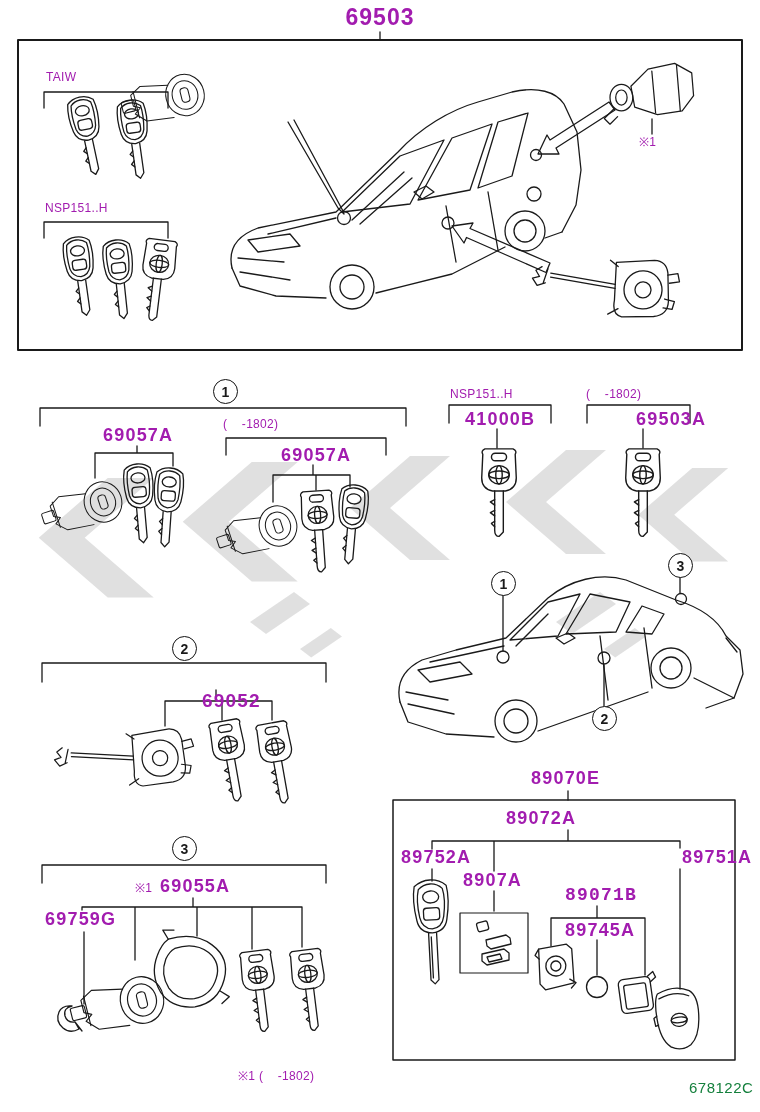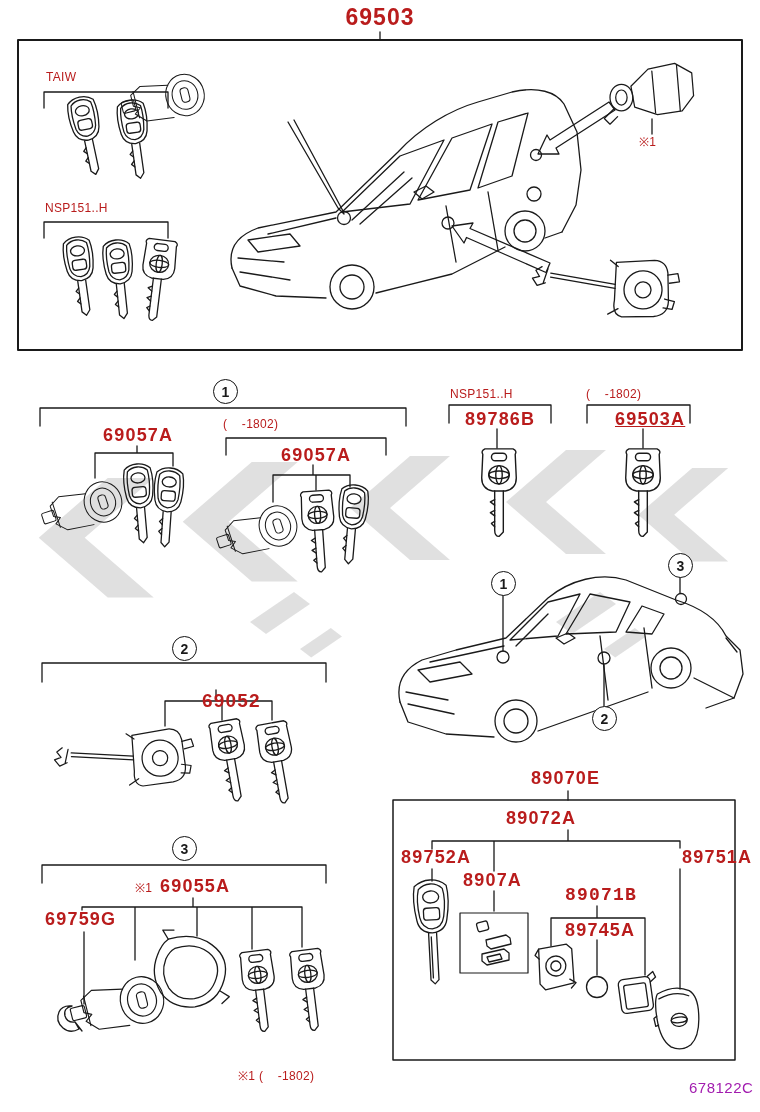--- a/index.html
+++ b/index.html
@@ -1,23 +1,23 @@
 <!DOCTYPE html>
 <html><head>
 <meta charset="utf-8">
 <style>
   html,body{margin:0;padding:0;background:#fff;}
   #stage{position:relative;width:760px;height:1112px;background:#fff;overflow:hidden;
          font-family:"Liberation Sans",sans-serif;color:#1a1a1a;}
   #art{position:absolute;left:0;top:0;}
-  .lbl{position:absolute;white-space:pre;line-height:1;color:#b91c1c;}
+  .lbl{position:absolute;white-space:pre;line-height:1;color:#a21caf;}
   .pn{font-weight:700;font-size:18px;letter-spacing:1.2px;}
   .pn-lg{font-weight:700;font-size:23px;letter-spacing:1px;}
   .sm{font-size:12px;letter-spacing:0.3px;}
-  .code{font-size:15px;letter-spacing:0.5px;color:#a21caf;}
+  .code{font-size:15px;letter-spacing:0.5px;color:#15803d;}
   .callout{position:absolute;width:23px;height:23px;border:1.6px solid #111;border-radius:50%;
            display:flex;align-items:center;justify-content:center;
            font-size:14px;font-weight:600;background:#fff;}
 </style>
 </head>
 <body>
 
 <div id="stage">
 
 <svg id="art" width="760" height="1112" viewBox="0 0 760 1112" fill="none" stroke="#1a1a1a" stroke-width="1.3" stroke-linecap="round" stroke-linejoin="round">
@@ -248,23 +248,23 @@
   <div class="lbl sm" style="left:639px;top:136px;">※1</div>
 
   <div class="callout" style="left:213px;top:379px;">
       <span>1</span>
     </div>
   <div class="lbl pn" style="left:103px;top:426px;">69057A</div>
   <div class="lbl sm" style="left:223px;top:418px;">(    -1802)</div>
   <div class="lbl pn" style="left:281px;top:446px;">69057A</div>
 
   <div class="lbl sm" style="left:450px;top:388px;">NSP151..H</div>
-  <div class="lbl pn" style="left:465px;top:410px;">89786B</div>
+  <div class="lbl pn" style="left:465px;top:410px;">41000B</div>
   <div class="lbl sm" style="left:586px;top:388px;">(    -1802)</div>
-  <div class="lbl pn" style="left:615px;top:410px;text-decoration:underline;">69503A</div>
+  <div class="lbl pn" style="left:636px;top:410px;">69503A</div>
 
   <div class="callout" style="left:491px;top:571px;">
       <span>1</span>
     </div>
   <div class="callout" style="left:592px;top:706px;">
       <span>2</span>
     </div>
   <div class="callout" style="left:668px;top:553px;">
       <span>3</span>
     </div>

